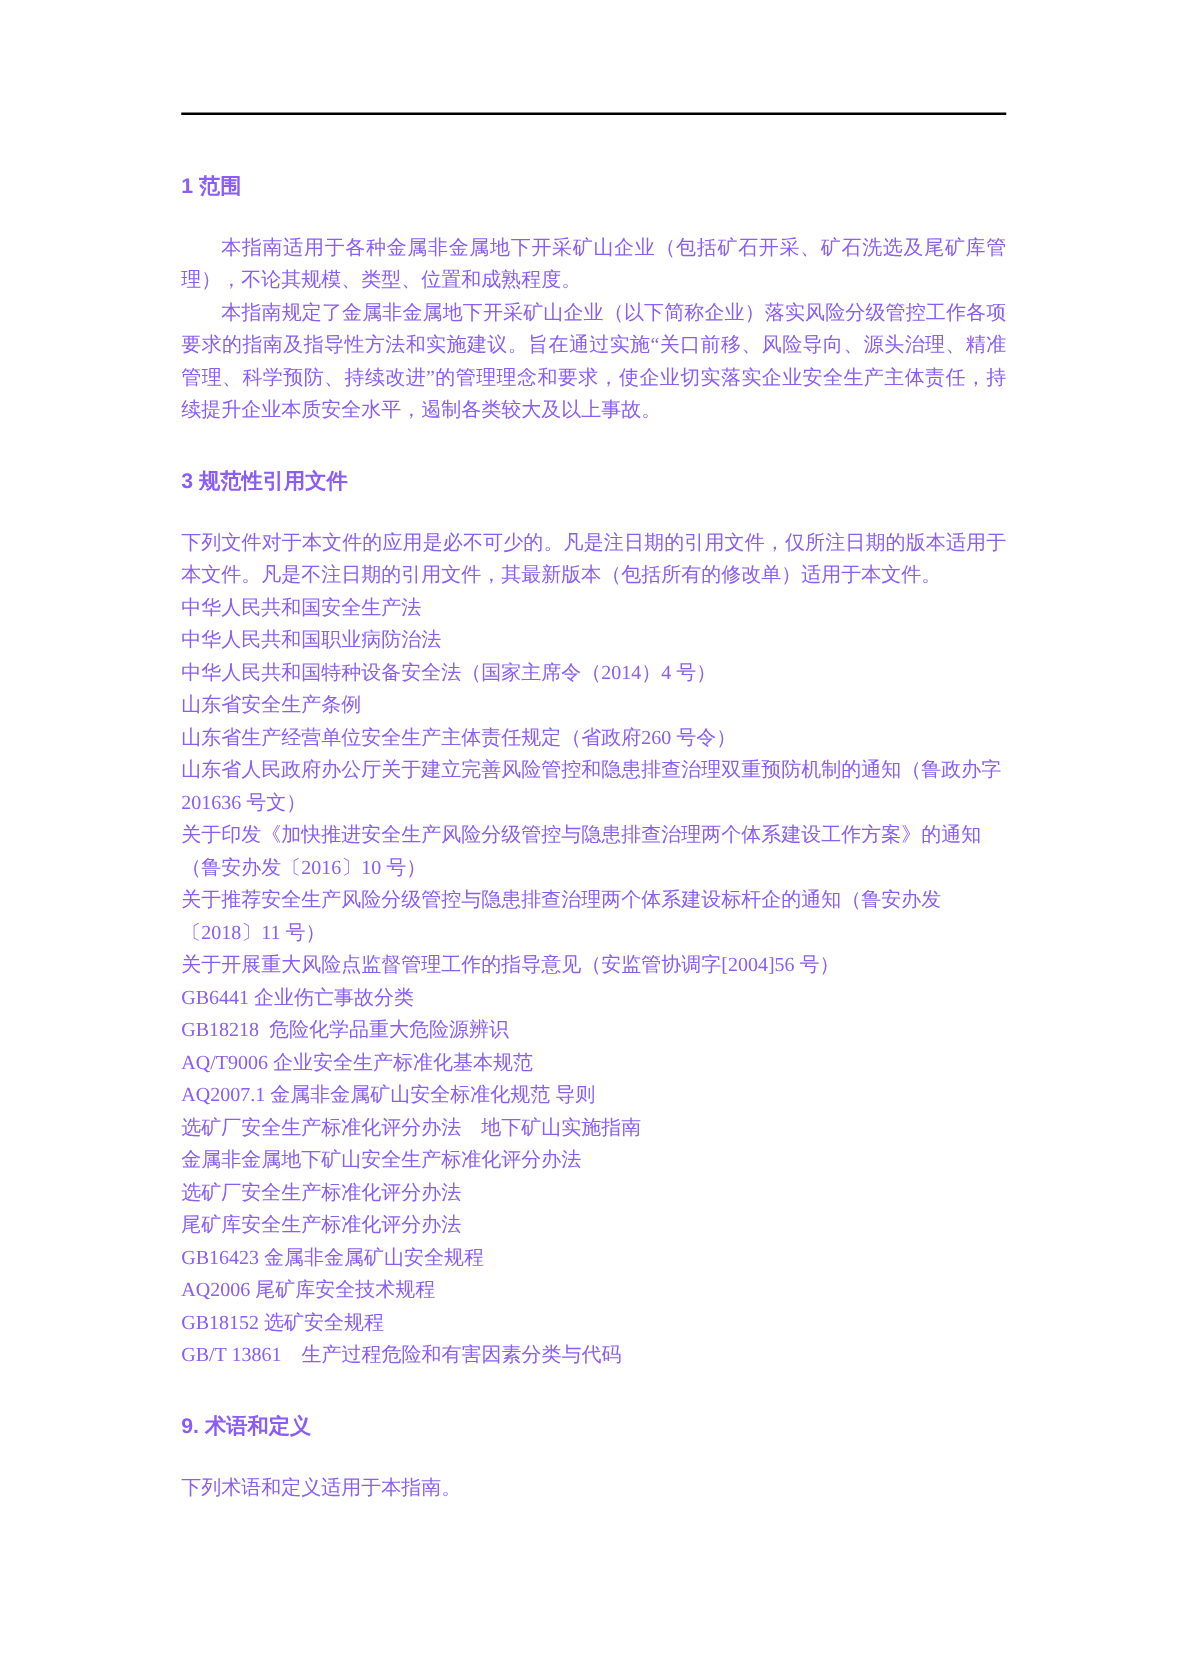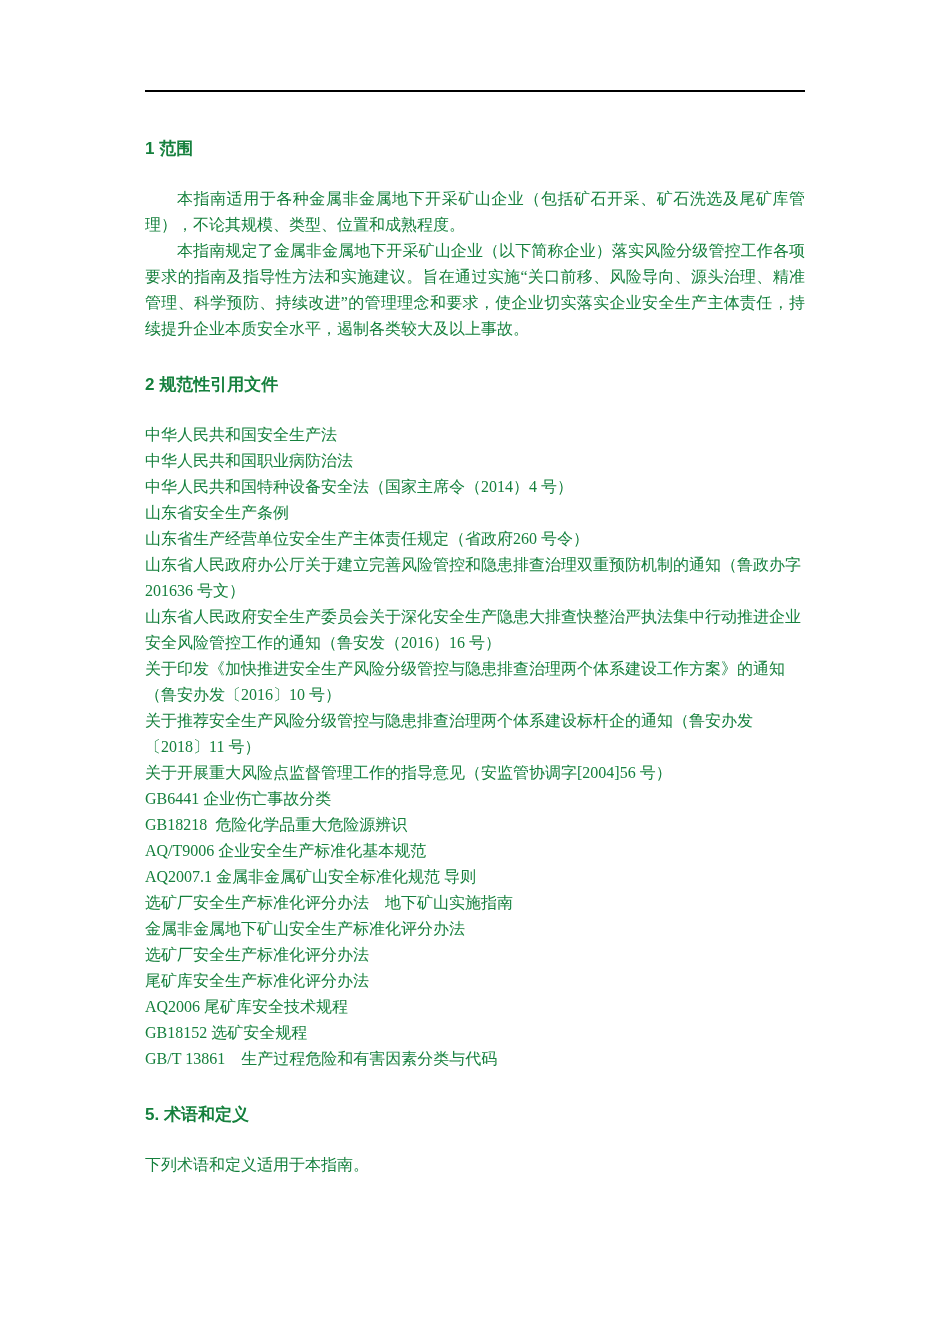--- a/index.html
+++ b/index.html
@@ -3,21 +3,21 @@
 <meta charset="utf-8">
 <style>
   * { margin: 0; padding: 0; box-sizing: border-box; }
   html, body { background: #ffffff; }
   .page {
     position: relative;
     width: 950px;
     height: 1344px;
     margin: 0 auto;
     background: #ffffff;
-    color: #15803d;
+    color: #8b5cf6;
     font-family: "Liberation Serif", serif;
     overflow: hidden;
     text-decoration: underline;
   }
   .top-rule {
     position: absolute;
     top: 90px;
     left: 145px;
     width: 660px;
     height: 0;
@@ -54,42 +54,43 @@
 <body>
 
 <div class="page">
   <div class="top-rule"></div>
   <div class="content">
 
     <div class="sec-heading">1 范围</div>
     <p class="para indent">本指南适用于各种金属非金属地下开采矿山企业（包括矿石开采、矿石洗选及尾矿库管理），不论其规模、类型、位置和成熟程度。</p>
     <p class="para indent">本指南规定了金属非金属地下开采矿山企业（以下简称企业）落实风险分级管控工作各项要求的指南及指导性方法和实施建议。旨在通过实施“关口前移、风险导向、源头治理、精准管理、科学预防、持续改进”的管理理念和要求，使企业切实落实企业安全生产主体责任，持续提升企业本质安全水平，遏制各类较大及以上事故。</p>
 
-    <div class="sec-heading">2 规范性引用文件</div>
+    <div class="sec-heading">3 规范性引用文件</div>
+    <p class="para">下列文件对于本文件的应用是必不可少的。凡是注日期的引用文件，仅所注日期的版本适用于本文件。凡是不注日期的引用文件，其最新版本（包括所有的修改单）适用于本文件。</p>
     <div class="ref-list">
       <div class="ref-item">中华人民共和国安全生产法</div>
       <div class="ref-item">中华人民共和国职业病防治法</div>
       <div class="ref-item">中华人民共和国特种设备安全法（国家主席令（2014）4 号）</div>
       <div class="ref-item">山东省安全生产条例</div>
       <div class="ref-item">山东省生产经营单位安全生产主体责任规定（省政府260 号令）</div>
       <div class="ref-item">山东省人民政府办公厅关于建立完善风险管控和隐患排查治理双重预防机制的通知（鲁政办字 201636 号文）</div>
-      <div class="ref-item">山东省人民政府安全生产委员会关于深化安全生产隐患大排查快整治严执法集中行动推进企业安全风险管控工作的通知（鲁安发（2016）16 号）</div>
       <div class="ref-item">关于印发《加快推进安全生产风险分级管控与隐患排查治理两个体系建设工作方案》的通知（鲁安办发〔2016〕10 号）</div>
       <div class="ref-item">关于推荐安全生产风险分级管控与隐患排查治理两个体系建设标杆企的通知（鲁安办发〔2018〕11 号）</div>
       <div class="ref-item">关于开展重大风险点监督管理工作的指导意见（安监管协调字[2004]56 号）</div>
       <div class="ref-item">GB6441 企业伤亡事故分类</div>
       <div class="ref-item">GB18218  危险化学品重大危险源辨识</div>
       <div class="ref-item">AQ/T9006 企业安全生产标准化基本规范</div>
       <div class="ref-item">AQ2007.1 金属非金属矿山安全标准化规范 导则</div>
       <div class="ref-item">选矿厂安全生产标准化评分办法　地下矿山实施指南</div>
       <div class="ref-item">金属非金属地下矿山安全生产标准化评分办法</div>
       <div class="ref-item">选矿厂安全生产标准化评分办法</div>
       <div class="ref-item">尾矿库安全生产标准化评分办法</div>
+      <div class="ref-item">GB16423 金属非金属矿山安全规程</div>
       <div class="ref-item">AQ2006 尾矿库安全技术规程</div>
       <div class="ref-item">GB18152 选矿安全规程</div>
       <div class="ref-item">GB/T 13861　生产过程危险和有害因素分类与代码</div>
     </div>
 
-    <div class="sec-heading">5. 术语和定义</div>
+    <div class="sec-heading">9. 术语和定义</div>
     <p class="para">下列术语和定义适用于本指南。</p>
 
   </div>
 </div>
 
 </body></html>

